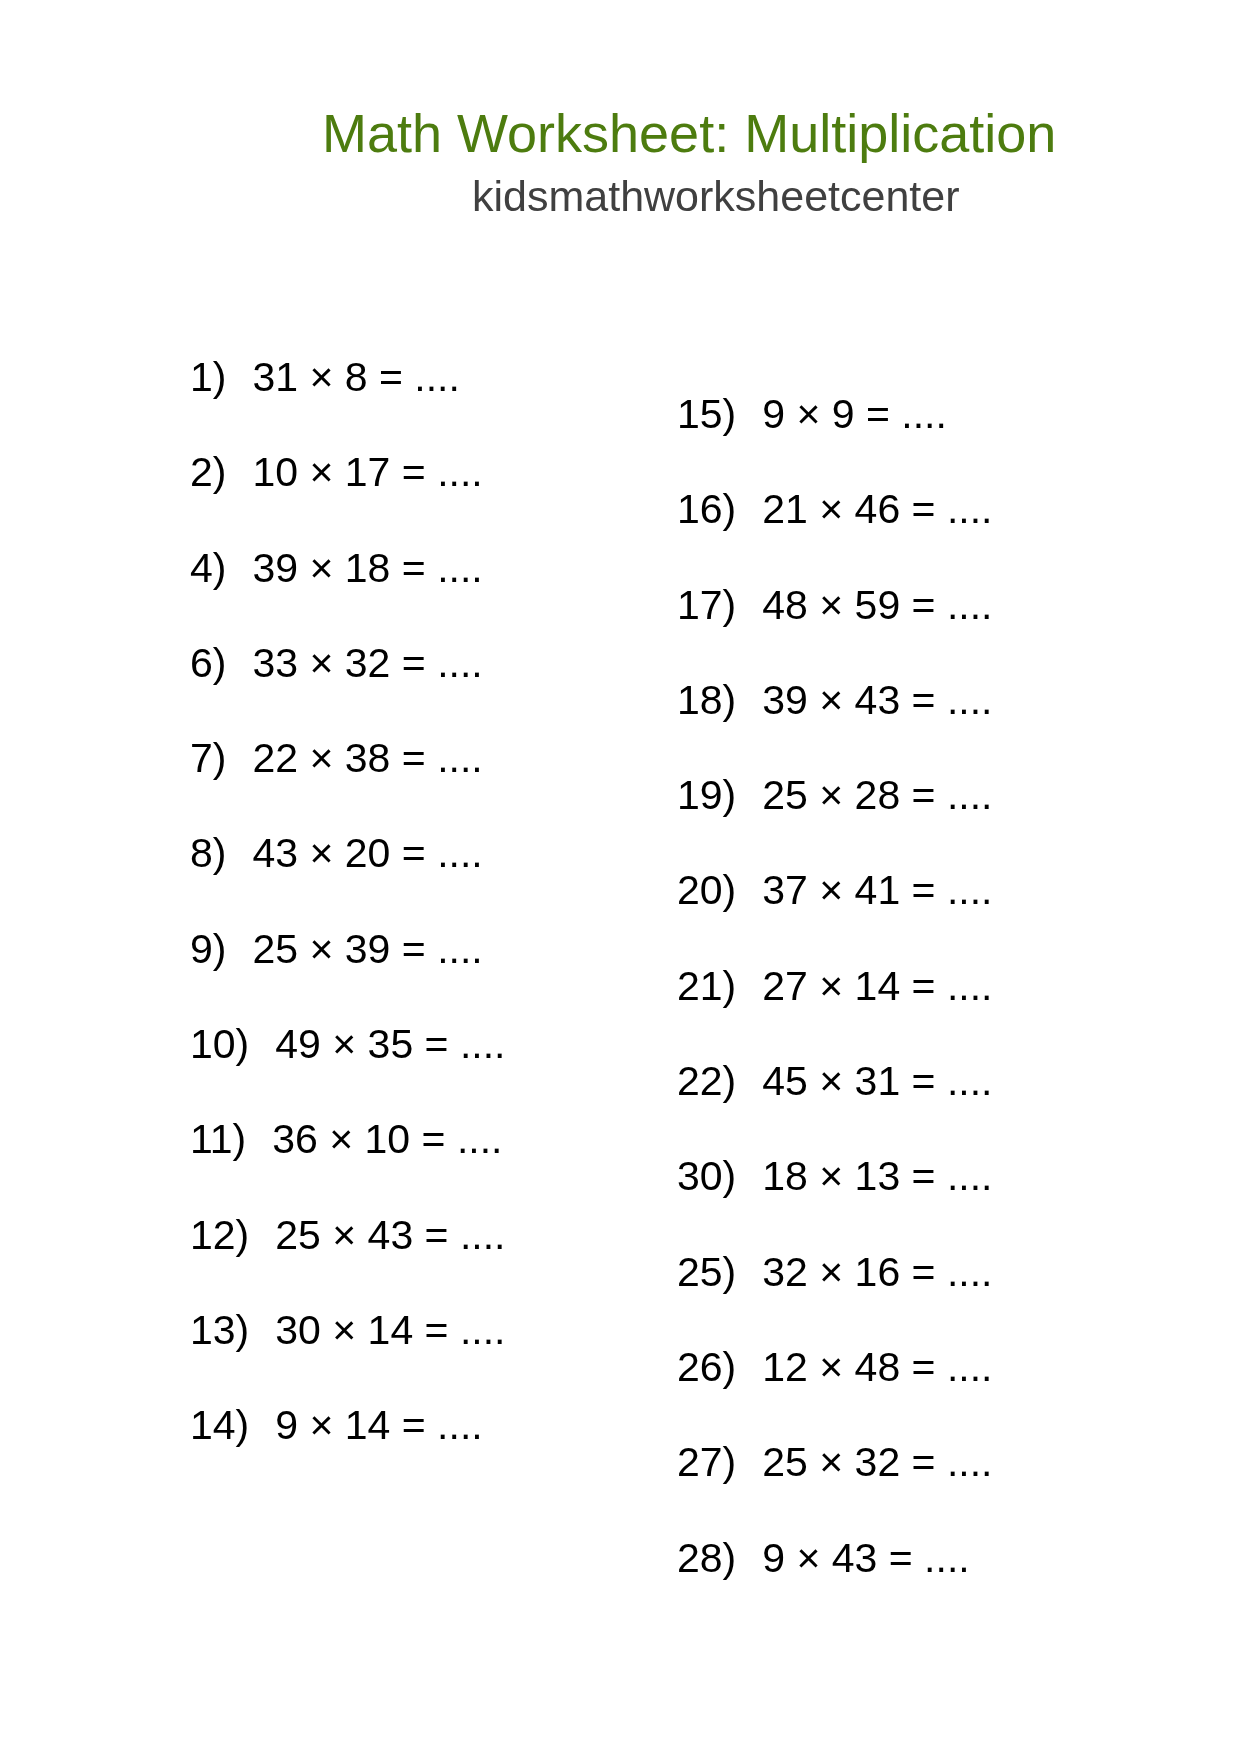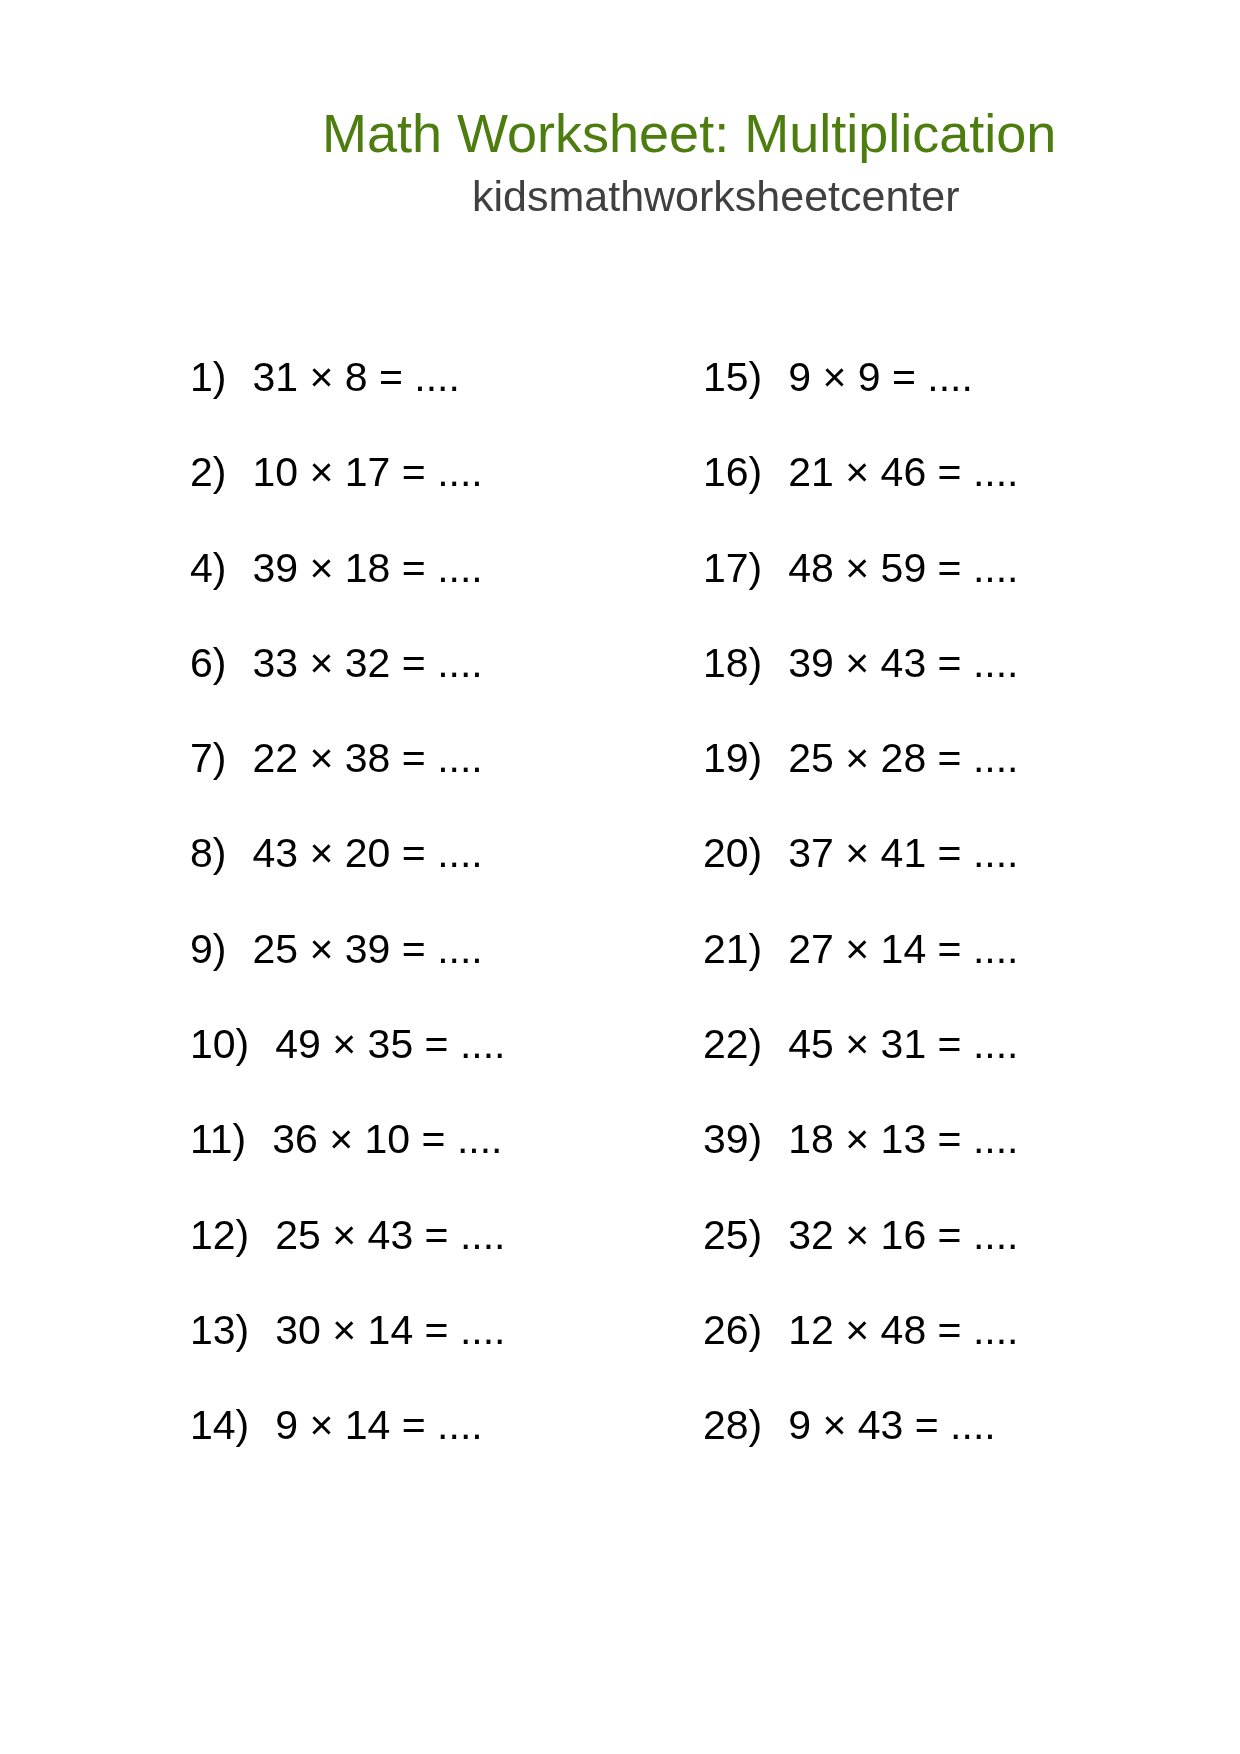--- a/index.html
+++ b/index.html
@@ -4,21 +4,21 @@
   <style>
     html, body { margin: 0; padding: 0; background: #ffffff; }
     body { width: 1240px; height: 1754px; position: relative; overflow: hidden;
            font-family: "Liberation Sans", "DejaVu Sans", sans-serif; color: #000; }
     .title { position: absolute; left: 322px; top: 98px; font-size: 54px; line-height: 70px;
              white-space: nowrap; color: #4d7c0f; }
     .subtitle { position: absolute; left: 472px; top: 170px; font-size: 43px; line-height: 52px;
                 white-space: nowrap; color: #404040; }
     .col { position: absolute; top: 352px; }
     .col.left { left: 190px; }
-    .col.right { left: 703px; }
+    .col.right { left: 677px; margin-top: 37px; }
     .problem { height: 95.3px; font-size: 41px; line-height: 50px; white-space: nowrap; }
     .problem .num { display: inline-block; margin-right: 26px; }
     .problem .expr { display: inline-block; }
   </style>
 </head>
 <body>
 
 <div class="title">Math Worksheet: Multiplication</div>
 <div class="subtitle">kidsmathworksheetcenter</div>
 
@@ -39,17 +39,18 @@
 
 <div class="col right">
   <div class="problem"><span class="num">15)</span><span class="expr">9 × 9 = ....</span></div>
   <div class="problem"><span class="num">16)</span><span class="expr">21 × 46 = ....</span></div>
   <div class="problem"><span class="num">17)</span><span class="expr">48 × 59 = ....</span></div>
   <div class="problem"><span class="num">18)</span><span class="expr">39 × 43 = ....</span></div>
   <div class="problem"><span class="num">19)</span><span class="expr">25 × 28 = ....</span></div>
   <div class="problem"><span class="num">20)</span><span class="expr">37 × 41 = ....</span></div>
   <div class="problem"><span class="num">21)</span><span class="expr">27 × 14 = ....</span></div>
   <div class="problem"><span class="num">22)</span><span class="expr">45 × 31 = ....</span></div>
-  <div class="problem"><span class="num">39)</span><span class="expr">18 × 13 = ....</span></div>
+  <div class="problem"><span class="num">30)</span><span class="expr">18 × 13 = ....</span></div>
   <div class="problem"><span class="num">25)</span><span class="expr">32 × 16 = ....</span></div>
   <div class="problem"><span class="num">26)</span><span class="expr">12 × 48 = ....</span></div>
+  <div class="problem"><span class="num">27)</span><span class="expr">25 × 32 = ....</span></div>
   <div class="problem"><span class="num">28)</span><span class="expr">9 × 43 = ....</span></div>
 </div>
 
 </body></html>

